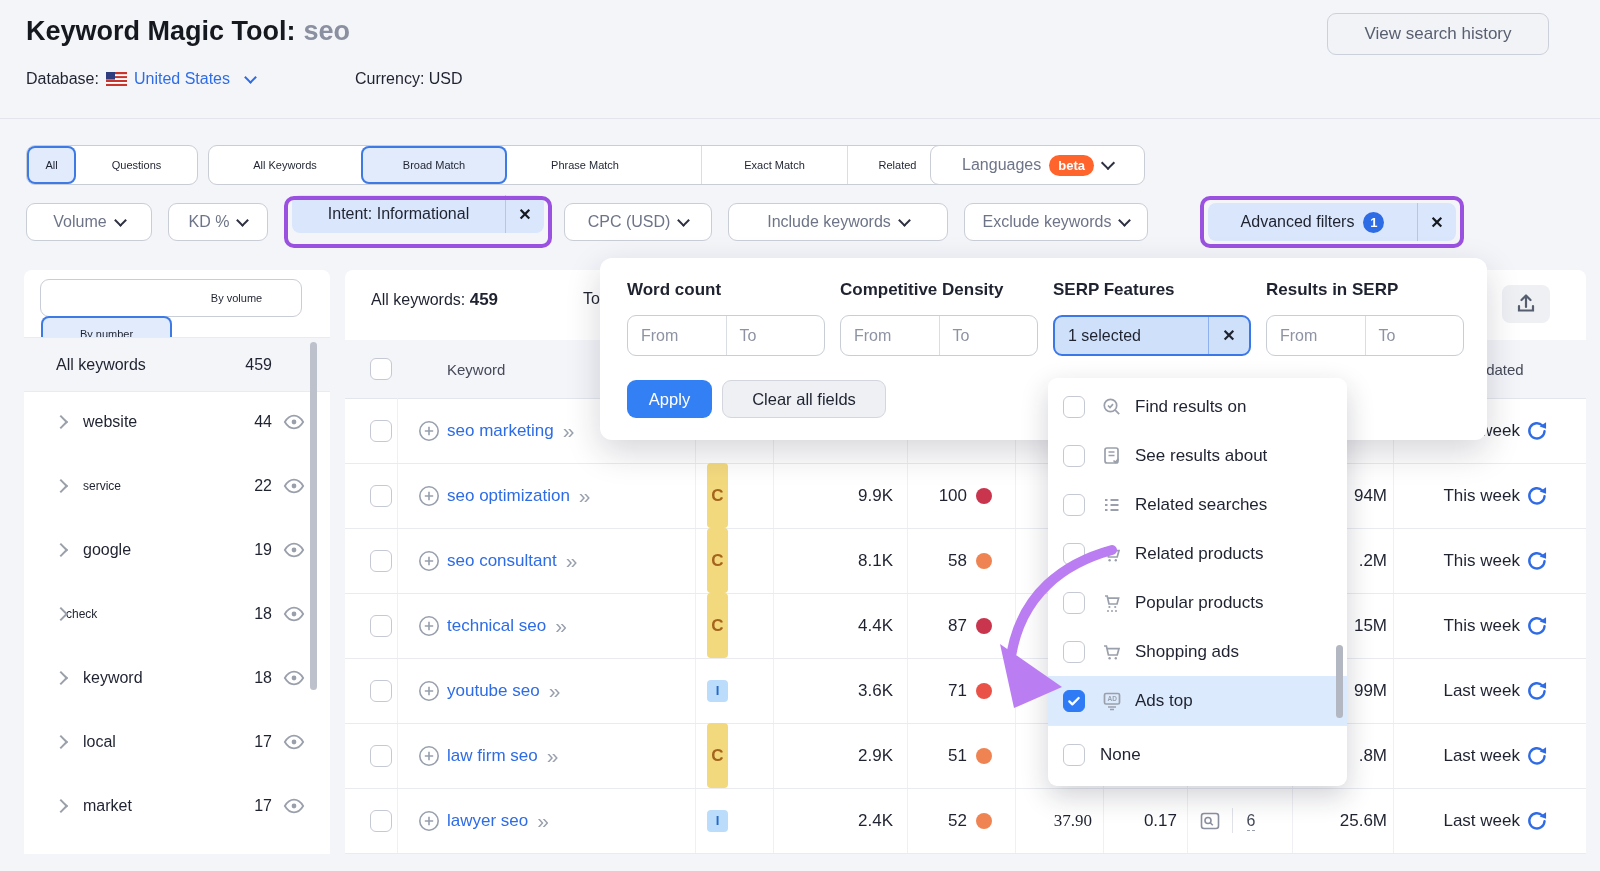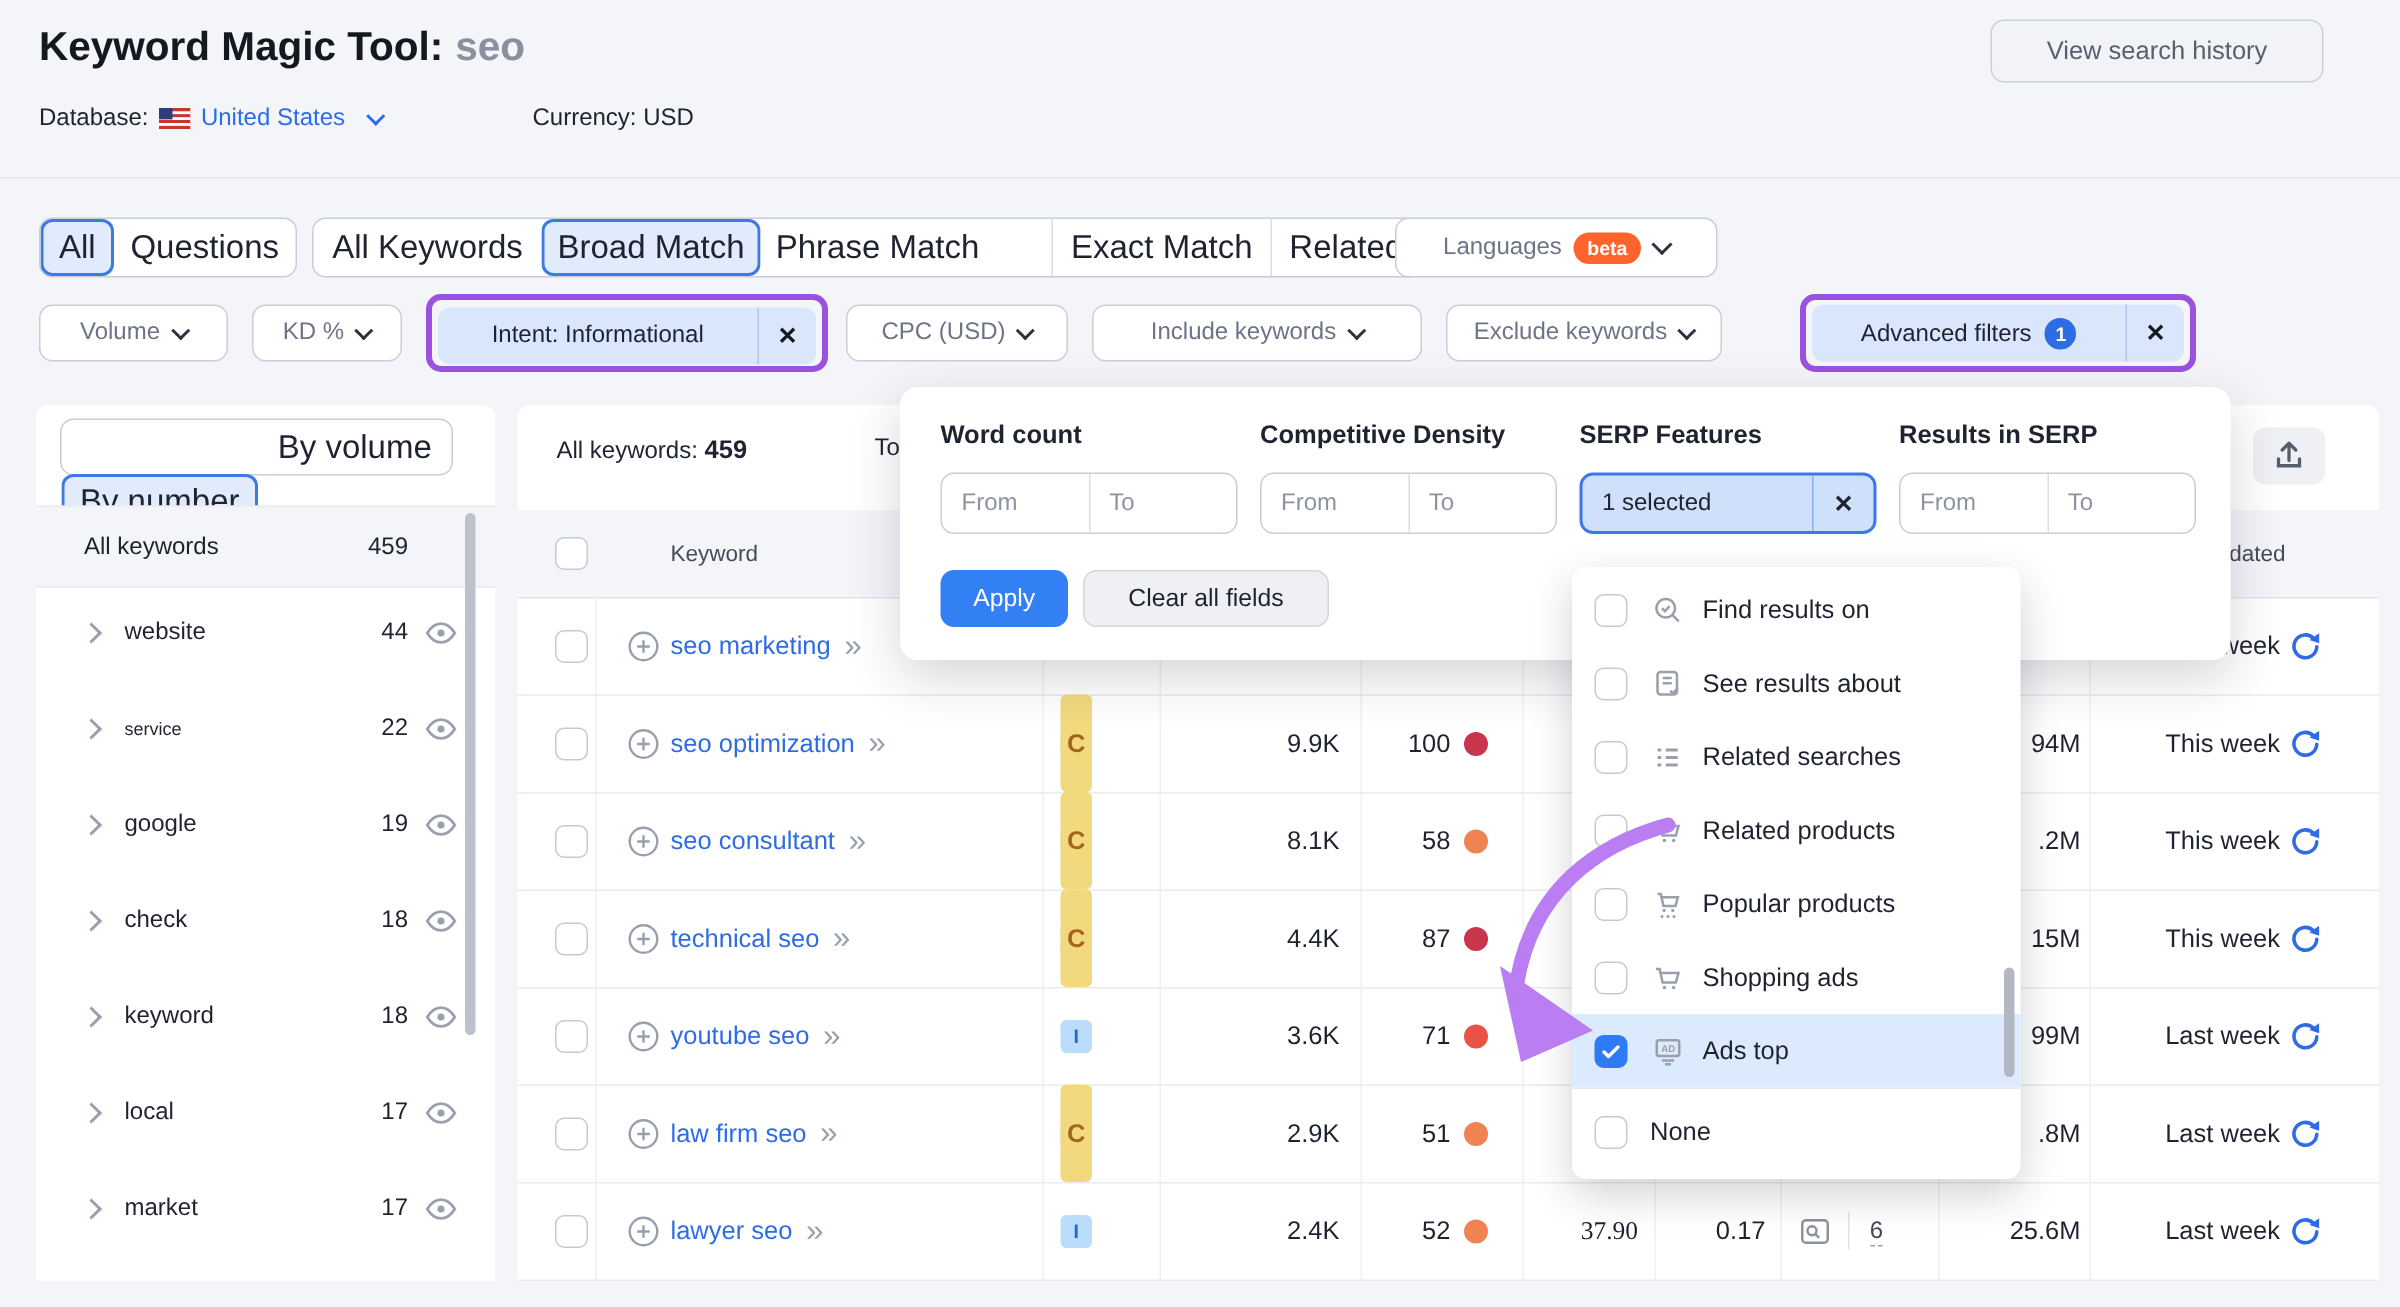--- a/index.html
+++ b/index.html
@@ -13,21 +13,21 @@
   #currency{left:355px;top:70px;font-size:16px;}
   #view-history{left:1327px;top:13px;width:220px;height:40px;background:#f2f3f7;border:1px solid #ccd0da;
     border-radius:9px;display:flex;align-items:center;justify-content:center;font-size:17px;color:#585f70;cursor:pointer;}
   #hdr-divider{left:0;top:118px;width:1600px;height:1px;background:#e3e5ec;}
   .chev{display:inline-block;width:8px;height:8px;border-right:2.4px solid #2c3040;border-bottom:2.4px solid #2c3040;
     transform:rotate(45deg);margin:-4px 0 0 9px;}
   .chev.blue{border-color:#2e6ce6;}
   .chev.sm{width:7px;height:7px;}
   
   .seg{display:flex;background:#fff;border:1px solid #c9cdd6;border-radius:9px;height:40px;box-sizing:border-box;}
-  .seg .cell{display:flex;align-items:center;justify-content:center;font-size:22px;color:#1f2330;cursor:pointer;
+  .seg .cell{display:flex;align-items:center;justify-content:center;font-size:11px;color:#1f2330;cursor:pointer;
     border-left:1px solid #dadde4;box-sizing:border-box;height:100%;}
   .seg .cell:first-child{border-left:none;}
   .seg .cell.on{background:#e1ebfc;box-shadow:inset 0 0 0 2px #3d7ae5;border-radius:8px;border-left:none;font-weight:500;}
   .seg .cell.on + .cell{border-left:none;}
   
   .pill{position:absolute;height:38px;background:#fff;border:1px solid #c9cdd6;border-radius:9px;display:flex;
     align-items:center;justify-content:center;font-size:16px;color:#6e7488;cursor:pointer;box-sizing:border-box;}
   .purplebox{position:absolute;height:52px;border:4px solid #9b51e0;border-radius:10px;box-sizing:border-box;z-index:40;pointer-events:none;}
   .activepill{position:absolute;height:38px;background:#d9e6fc;border-radius:8px;display:flex;align-items:center;
     font-size:16px;color:#1f2330;cursor:pointer;}
@@ -150,21 +150,21 @@
 </div>
 
 <div class="pill" style="left:26px;top:203px;width:126px;">
     <span>Volume</span>
     <i class="chev sm"></i>
   </div>
 <div class="pill" style="left:168px;top:203px;width:100px;">
     <span>KD %</span>
     <i class="chev sm"></i>
   </div>
-<div class="activepill" style="left:292px;top:205px;width:252px;">
+<div class="activepill" style="left:292px;top:195px;width:252px;">
   <span style="flex:1;text-align:center;">Intent: Informational</span>
   <span class="xsec">✕</span>
 </div>
 <div class="purplebox" style="left:284px;top:196px;width:268px;"></div>
 <div class="pill" style="left:564px;top:203px;width:148px;">
     <span>CPC (USD)</span>
     <i class="chev sm"></i>
   </div>
 <div class="pill" style="left:728px;top:203px;width:220px;">
     <span>Include keywords</span>
@@ -218,21 +218,21 @@
     <span class="scount">19</span>
     <span class="seye">
         <svg class="icon" width="22" height="16" viewBox="0 0 24 17">
           <path d="M2 8.5C5 3.5 8.7 1.6 12 1.6s7 1.9 10 6.9c-3 5-6.7 6.9-10 6.9S5 13.5 2 8.5z" fill="none" stroke="#9aa0ab" stroke-width="2"></path>
           <circle cx="12" cy="8.5" r="2.6" fill="#9aa0ab"></circle>
         </svg>
       </span>
   </div>
   <div class="srow" style="top:312px;">
     <i class="chevR" style="margin-left:32px;"></i>
-    <span style="margin-left:17px;font-size:16px;">check</span>
+    <span style="font-size:12px;">check</span>
     <span class="scount">18</span>
     <span class="seye">
         <svg class="icon" width="22" height="16" viewBox="0 0 24 17">
           <path d="M2 8.5C5 3.5 8.7 1.6 12 1.6s7 1.9 10 6.9c-3 5-6.7 6.9-10 6.9S5 13.5 2 8.5z" fill="none" stroke="#9aa0ab" stroke-width="2"></path>
           <circle cx="12" cy="8.5" r="2.6" fill="#9aa0ab"></circle>
         </svg>
       </span>
   </div>
   <div class="srow" style="top:376px;">
     <i class="chevR" style="margin-left:32px;"></i>

